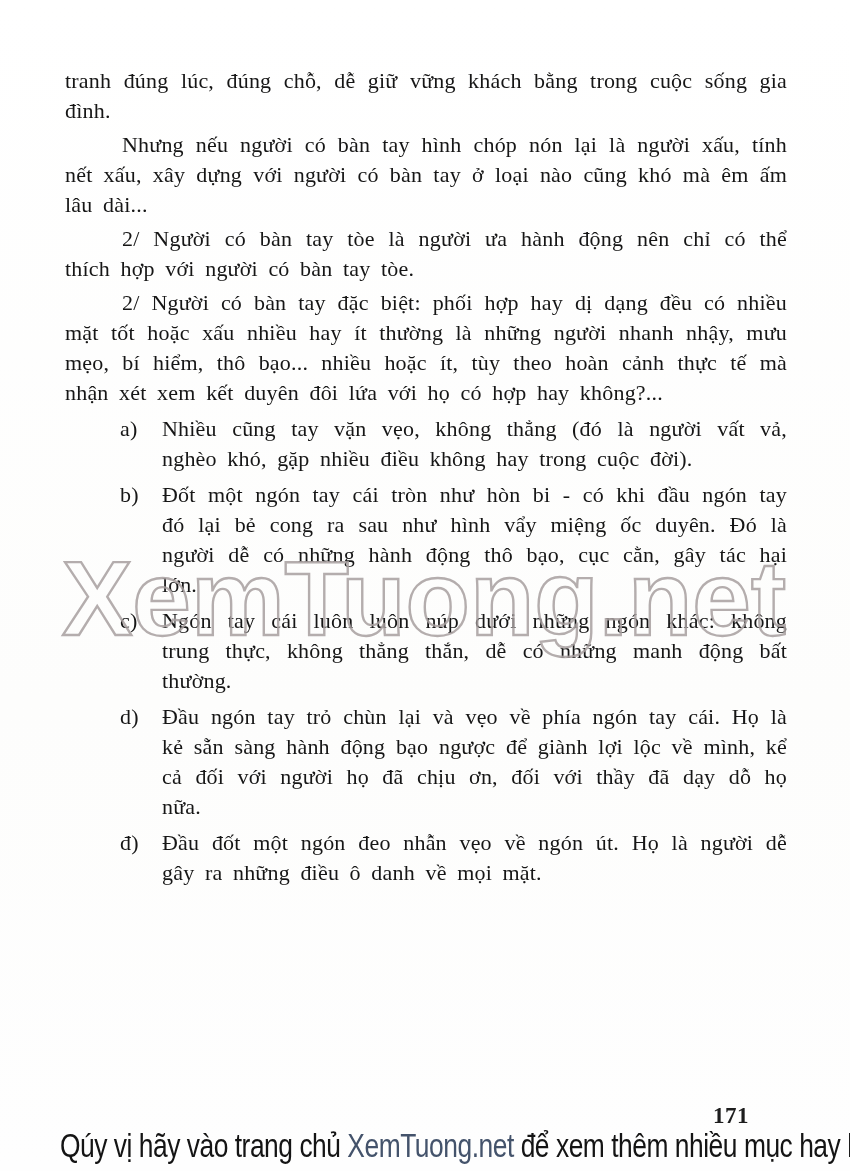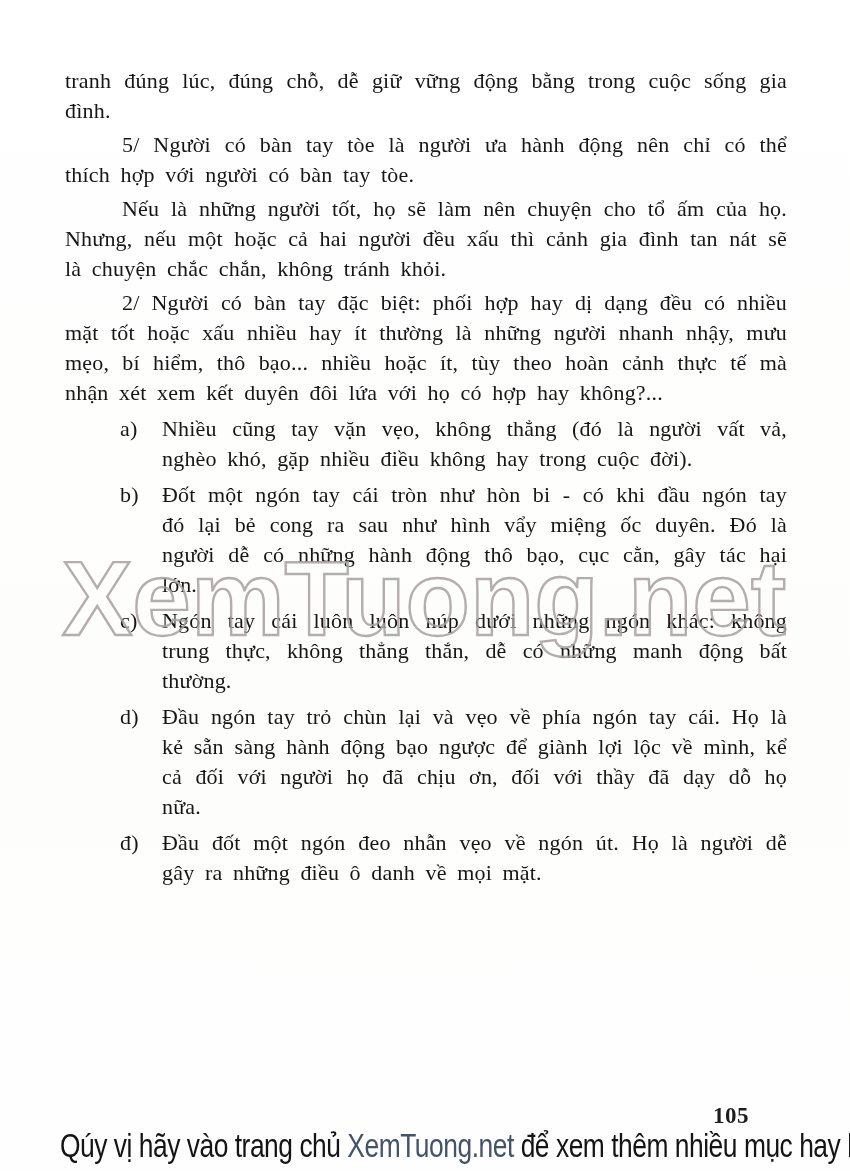--- a/index.html
+++ b/index.html
@@ -68,23 +68,23 @@
     transform-origin: left top;
   }
   .footer-site { color: #44536b; cursor: pointer; }
 </style>
 </head>
 <body>
 
 <div class="scan-page">
 
   <main class="text-column">
-    <p class="first para-noindent">tranh đúng lúc, đúng chỗ, dễ giữ vững động bằng trong cuộc sống gia đình.</p>
-    <p class="para-indent">5/ Người có bàn tay tòe là người ưa hành động nên chỉ có thể thích hợp với người có bàn tay tòe.</p>
-    <p class="para-indent">Nếu là những người tốt, họ sẽ làm nên chuyện cho tổ ấm của họ. Nhưng, nếu một hoặc cả hai người đều xấu thì cảnh gia đình tan nát sẽ là chuyện chắc chắn, không tránh khỏi.</p>
+    <p class="first para-noindent">tranh đúng lúc, đúng chỗ, dễ giữ vững khách bằng trong cuộc sống gia đình.</p>
+    <p class="para-indent">Nhưng nếu người có bàn tay hình chóp nón lại là người xấu, tính nết xấu, xây dựng với người có bàn tay ở loại nào cũng khó mà êm ấm lâu dài...</p>
+    <p class="para-indent">2/ Người có bàn tay tòe là người ưa hành động nên chỉ có thể thích hợp với người có bàn tay tòe.</p>
     <p class="para-indent">2/ Người có bàn tay đặc biệt: phối hợp hay dị dạng đều có nhiều mặt tốt hoặc xấu nhiều hay ít thường là những người nhanh nhậy, mưu mẹo, bí hiểm, thô bạo... nhiều hoặc ít, tùy theo hoàn cảnh thực tế mà nhận xét xem kết duyên đôi lứa với họ có hợp hay không?...</p>
 
     <div class="hand-list">
       <div class="list-item">
         <span class="li-label">a)</span>
         <span class="li-text">Nhiều cũng tay vặn vẹo, không thẳng (đó là người vất vả, nghèo khó, gặp nhiều điều không hay trong cuộc đời).</span>
       </div>
       <div class="list-item">
         <span class="li-label">b)</span>
         <span class="li-text">Đốt một ngón tay cái tròn như hòn bi - có khi đầu ngón tay đó lại bẻ cong ra sau như hình vẩy miệng ốc duyên. Đó là người dễ có những hành động thô bạo, cục cằn, gây tác hại lớn.</span>
@@ -103,19 +103,19 @@
       </div>
     </div>
   </main>
 
   <div class="watermark">
     <svg width="730" height="140" viewBox="0 0 730 140" xmlns="http://www.w3.org/2000/svg">
       <text x="2" y="104" font-family="Liberation Sans, sans-serif" font-size="106" font-weight="bold" textLength="724" lengthAdjust="spacingAndGlyphs" fill="none" stroke="#a8a0a0" stroke-width="2.4">XemTuong.net</text>
     </svg>
   </div>
 
-  <div class="page-number">105</div>
+  <div class="page-number">171</div>
 
   <footer class="footer-banner">
     <span>Qúy vị hãy vào trang chủ </span><span class="footer-site">XemTuong.net</span><span> để xem thêm nhiều mục hay khác</span>
   </footer>
 
 </div>
 
 </body></html>

